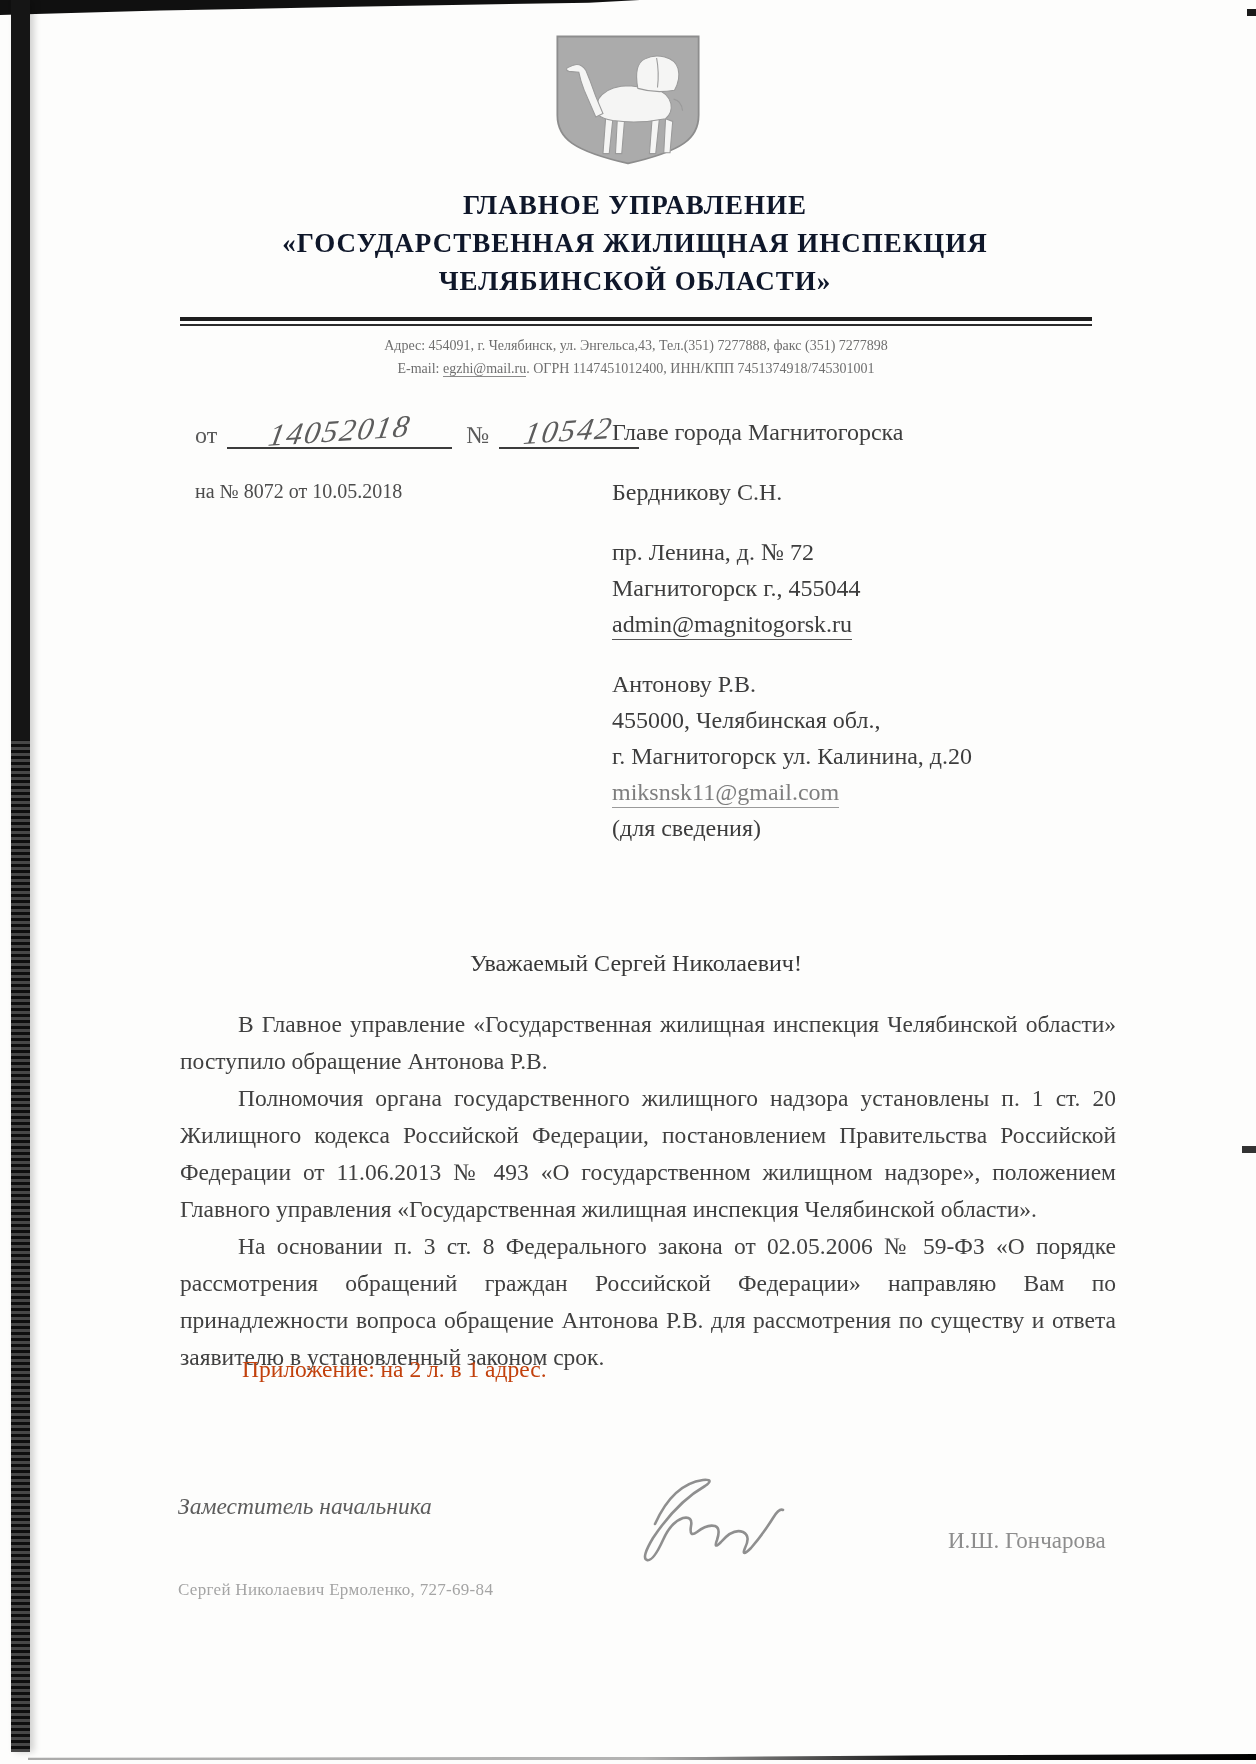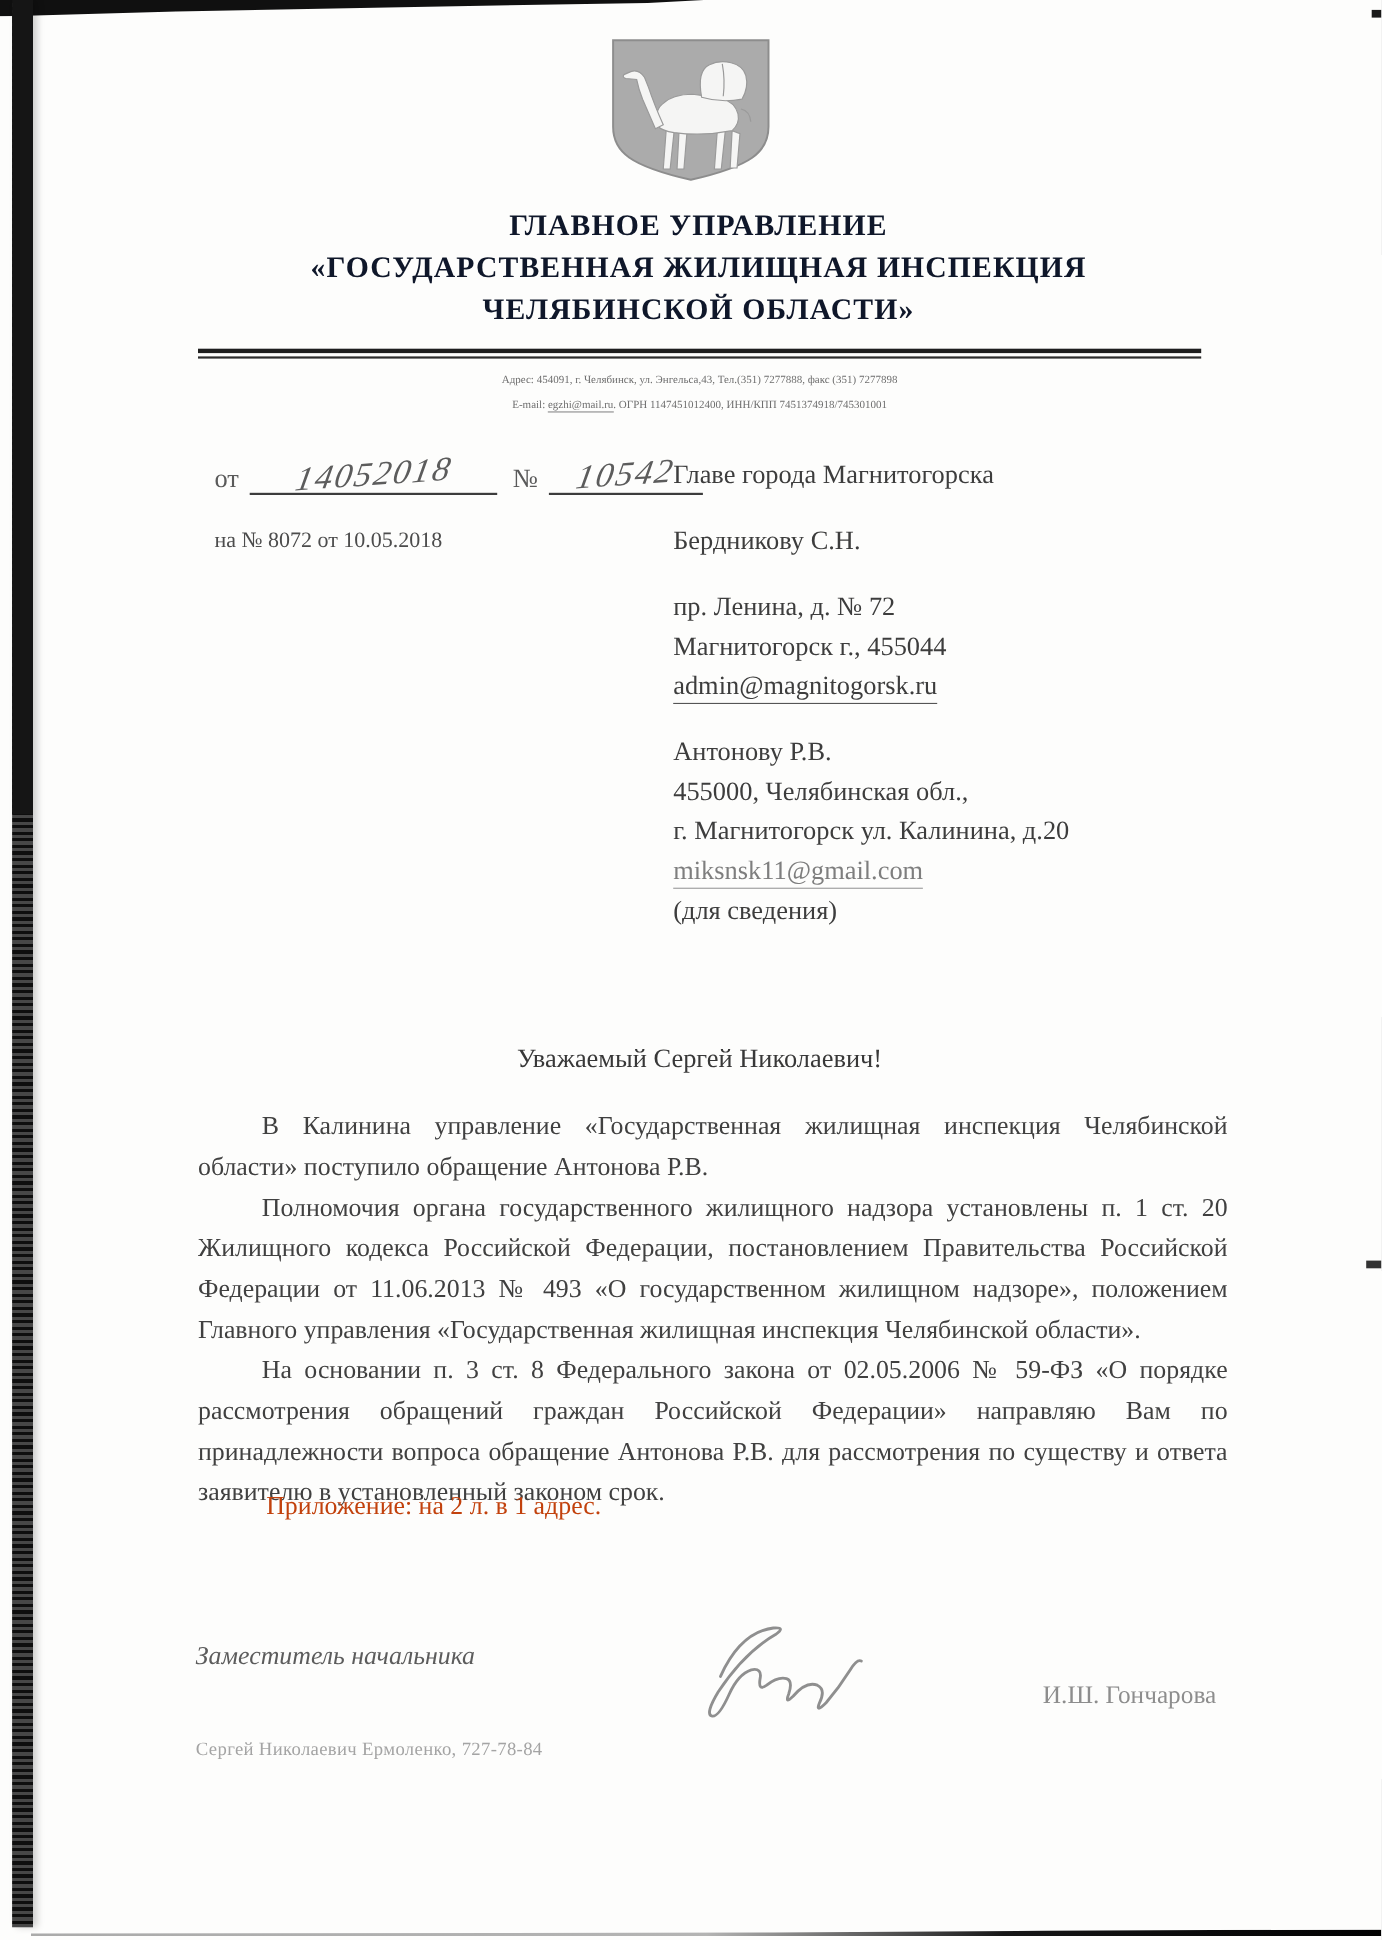--- a/index.html
+++ b/index.html
@@ -21,21 +21,21 @@
     background:linear-gradient(90deg,rgba(70,70,70,.45),rgba(70,70,70,.4) 50%,#161616 72%,#000);
     clip-path:polygon(0 62%,55% 48%,75% 22%,100% 0,100% 100%,0 100%);}
   
   .emblem{position:absolute;left:552px;top:26px;width:152px;height:148px;}
   
   .org-title{position:absolute;left:160px;top:186px;width:950px;text-align:center;
     font-size:27px;font-weight:bold;letter-spacing:1px;line-height:38px;color:#0f172a;}
   .rule{position:absolute;left:180px;top:317px;width:912px;height:3px;
     border-top:4px solid #1e1e1e;border-bottom:2px solid #2c2c2c;}
   .org-address{position:absolute;left:180px;top:334px;width:912px;text-align:center;
-    font-size:10px;line-height:23px;color:#6e6e6e;}
+    font-size:14px;line-height:23px;color:#6e6e6e;}
   .org-address .u{border-bottom:1px solid #8a8a8a;}
   
   .ref-row{position:absolute;left:195px;top:416px;font-size:24px;color:#5a5a5a;white-space:nowrap;}
   .ref-field{display:inline-block;border-bottom:2px solid #3c3c3c;text-align:center;vertical-align:bottom;}
   .ref-date{width:225px;margin:0 14px 0 10px;}
   .ref-no{width:140px;margin-left:10px;}
   .hand{display:inline-block;font-style:italic;font-size:31px;color:#5c5c5c;
     transform:skewX(-14deg) rotate(-4deg);letter-spacing:2px;line-height:30px;}
   .reply-row{position:absolute;left:195px;top:480px;font-size:20px;color:#4c4c4c;}
   
@@ -110,34 +110,34 @@
     <div class="gap">Антонову Р.В.</div>
     <div>455000, Челябинская обл.,</div>
     <div>г. Магнитогорск ул. Калинина, д.20</div>
     <div><span class="u faint">miksnsk11@gmail.com</span></div>
     <div>(для сведения)</div>
   </div>
 
   <div class="salutation">Уважаемый Сергей Николаевич!</div>
 
   <div class="body-text">
-    <p>В Калинина управление «Государственная жилищная инспекция Челябинской области» поступило обращение Антонова Р.В.</p>
+    <p>В Главное управление «Государственная жилищная инспекция Челябинской области» поступило обращение Антонова Р.В.</p>
     <p>Полномочия органа государственного жилищного надзора установлены п. 1 ст. 20 Жилищного кодекса Российской Федерации, постановлением Правительства Российской Федерации от 11.06.2013 № 493 «О государственном жилищном надзоре», положением Главного управления «Государственная жилищная инспекция Челябинской области».</p>
     <p>На основании п. 3 ст. 8 Федерального закона от 02.05.2006 № 59-ФЗ «О порядке рассмотрения обращений граждан Российской Федерации» направляю Вам по принадлежности вопроса обращение Антонова Р.В. для рассмотрения по существу и ответа заявителю в установленный законом срок.</p>
   </div>
 
   <div class="attachment">Приложение: на 2 л. в 1 адрес.</div>
 
   <div class="sig-left">
     <div>Заместитель начальника</div>
   </div>
 
   <div class="sig-scribble">
     <svg viewBox="0 0 240 110" width="240" height="110">
       <path d="M55 62 q18 -40 48 -44 q12 -1 2 6 q-28 16 -52 52 q-12 20 -6 22 q6 2 16 -20 q8 -18 20 -22 q10 -2 8 8 q-2 12 6 6 q10 -8 18 -6 q6 2 2 14 q-4 10 4 2 q12 -14 22 -10 q8 4 2 16 q-4 10 6 0 q12 -14 22 -30 q6 -10 10 -8" fill="none" stroke="#8f8f8f" stroke-width="2.6" stroke-linecap="round"></path>
     </svg>
   </div>
 
   <div class="signer">И.Ш. Гончарова</div>
 
-  <div class="executor">Сергей Николаевич Ермоленко, 727-78-84</div>
+  <div class="executor">Сергей Николаевич Ермоленко, 727-69-84</div>
 
 </div>
 
 </body></html>

